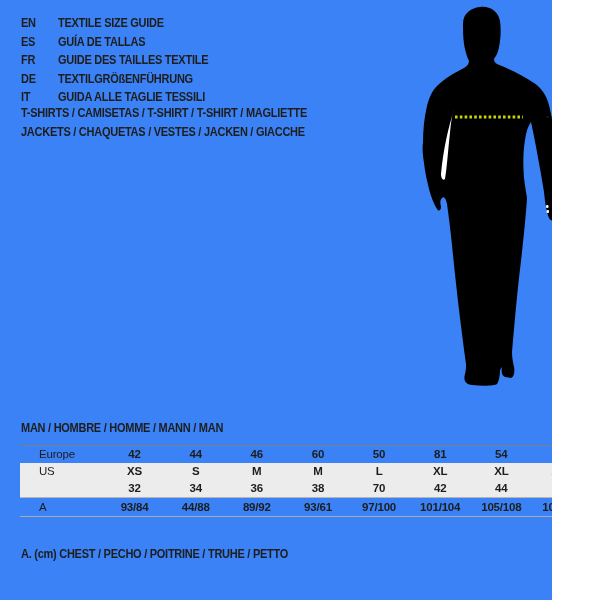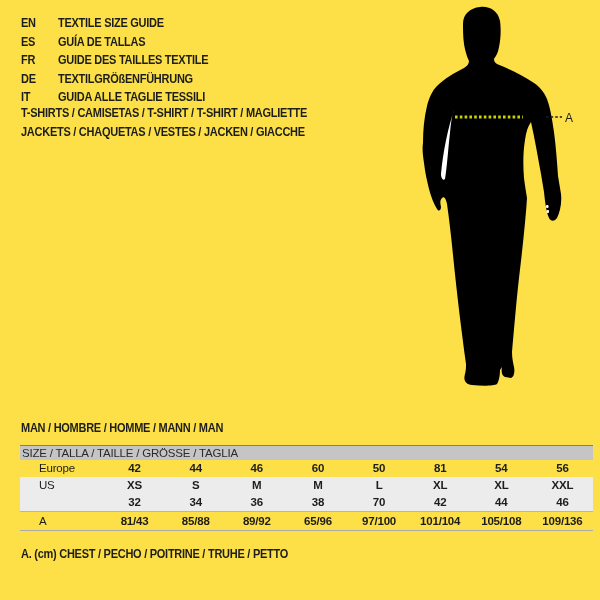--- a/index.html
+++ b/index.html
@@ -1,17 +1,17 @@
 <!DOCTYPE html>
 <html><head>
 <meta charset="utf-8">
 <style>
   html,body{margin:0;padding:0;background:#fff;}
   .canvas{
-    position:relative;width:600px;height:600px;background:#fde047;overflow:hidden;
+    position:relative;width:552px;height:600px;background:#3b82f6;overflow:hidden;
     font-family:"Liberation Sans", sans-serif;color:#1d1d1b;
   }
   .condensed{
     font-weight:bold;font-size:12.5px;letter-spacing:-0.3px;
     transform:scaleX(0.88);transform-origin:0 0;white-space:nowrap;
   }
   
   .lang-block{position:absolute;left:21px;top:14px;line-height:18.6px;}
   .lang-row{display:flex;}
   .lang-code{width:42px;}
@@ -121,21 +121,20 @@
     <rect x="136" y="205" width="2.5" height="3" rx="1" fill="#ffffff"></rect>
     <rect x="136.5" y="210" width="2.5" height="3" rx="1" fill="#ffffff"></rect>
     <line x1="45" y1="117" x2="113" y2="117" stroke="#c8d400" stroke-width="3" stroke-dasharray="2.6 2.2"></line>
     <line x1="136" y1="117" x2="152" y2="117" stroke="#1d1d1b" stroke-width="1.6" stroke-dasharray="2.6 2"></line>
     <text x="155" y="121.5" font-size="12" fill="#1d1d1b">A</text>
   </svg>
 
   <div class="section-title condensed">MAN / HOMBRE / HOMME / MANN / MAN</div>
 
   <div class="size-table">
-    <div class="thead">SIZE / TALLA / TAILLE / GRÖSSE / TAGLIA</div>
 
     <div class="trow">
       <span class="rlabel">Europe</span>
       <span class="cell">42</span>
       <span class="cell">44</span>
       <span class="cell">46</span>
       <span class="cell">60</span>
       <span class="cell">50</span>
       <span class="cell">81</span>
       <span class="cell">54</span>
@@ -161,24 +160,24 @@
       <span class="cell">36</span>
       <span class="cell">38</span>
       <span class="cell">70</span>
       <span class="cell">42</span>
       <span class="cell">44</span>
       <span class="cell">46</span>
     </div>
 
     <div class="trow row-a">
       <span class="rlabel">A</span>
-      <span class="cell">81/43</span>
-      <span class="cell">85/88</span>
+      <span class="cell">93/84</span>
+      <span class="cell">44/88</span>
       <span class="cell">89/92</span>
-      <span class="cell">65/96</span>
+      <span class="cell">93/61</span>
       <span class="cell">97/100</span>
       <span class="cell">101/104</span>
       <span class="cell">105/108</span>
       <span class="cell">109/136</span>
     </div>
   </div>
 
   <div class="footnote condensed">A. (cm) CHEST / PECHO / POITRINE / TRUHE / PETTO</div>
 
 </div>

